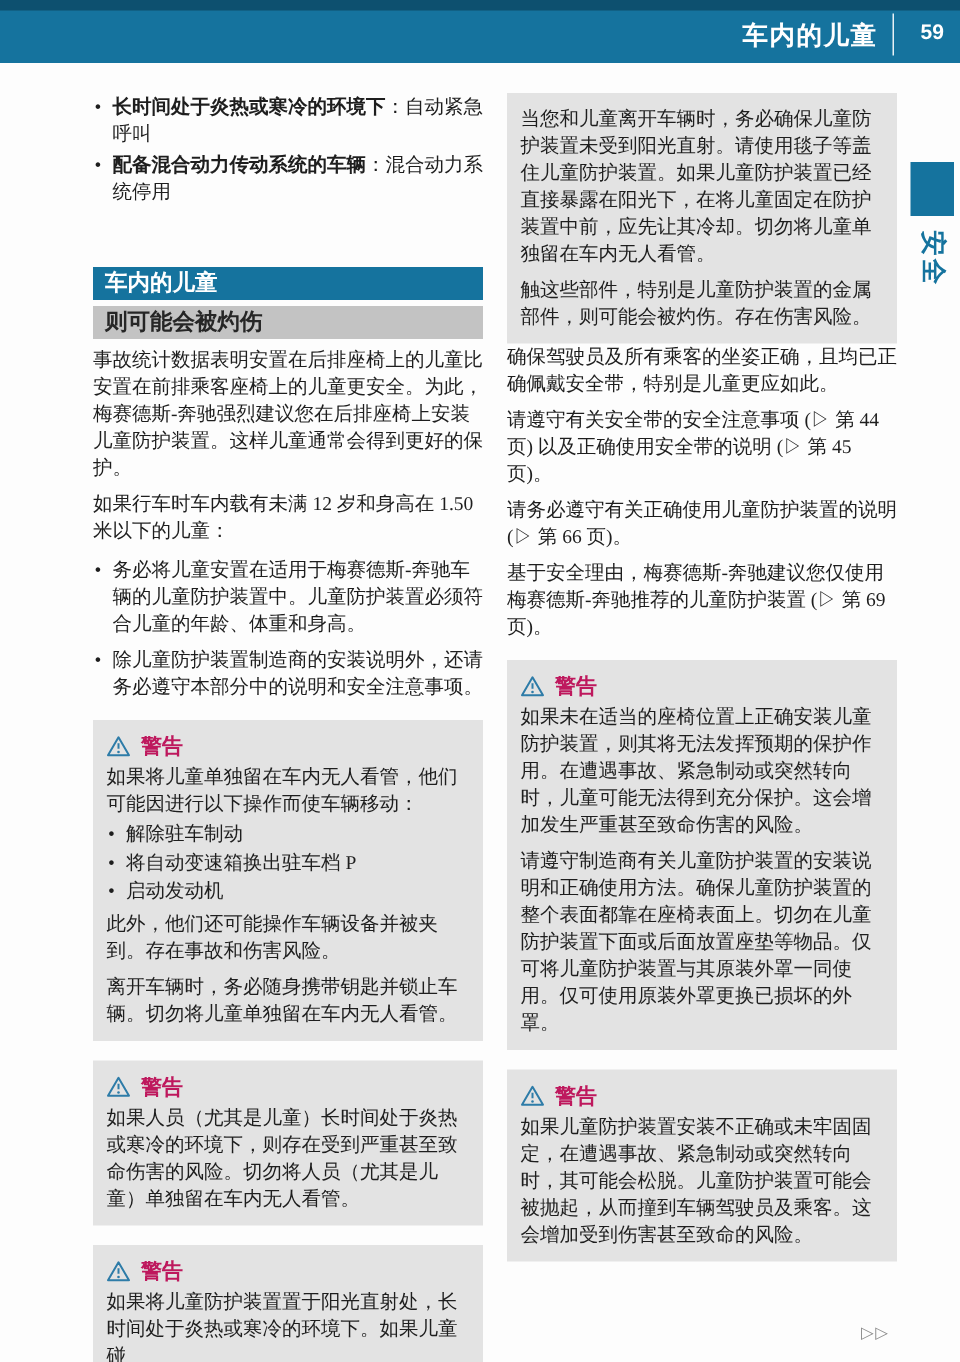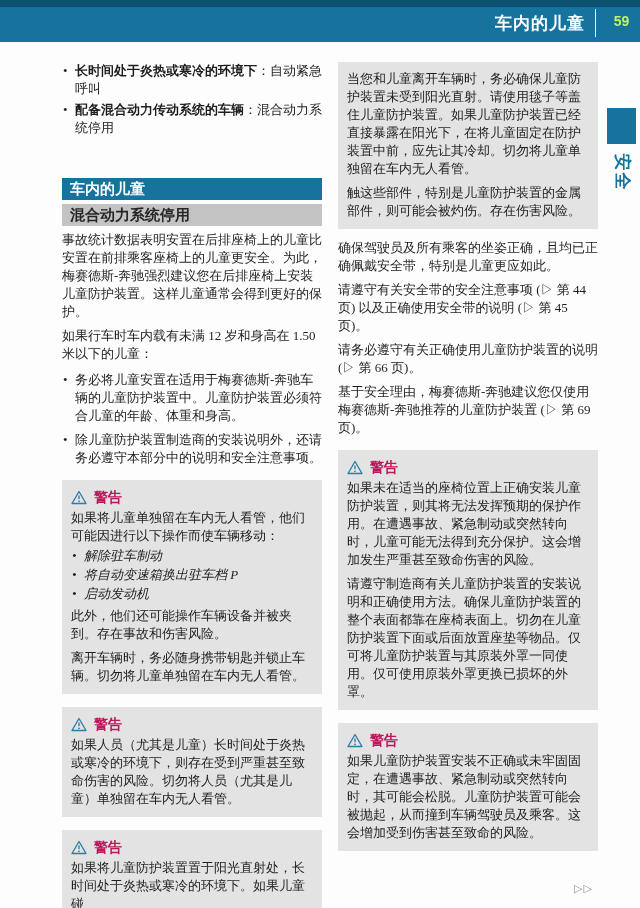--- a/index.html
+++ b/index.html
@@ -26,21 +26,21 @@
     font-family:"Liberation Sans", sans-serif;
     font-size:17px;font-weight:bold;color:#ffffff;letter-spacing:1px;
   }
   .header-divider{
     position:absolute;left:595px;top:9px;bottom:5px;width:1px;
     background:#e8f1f6;
   }
   .header-page-num{
     position:absolute;left:603px;right:0;top:13px;text-align:center;
     font-family:"Liberation Sans", sans-serif;
-    font-size:14px;font-weight:bold;color:#bef264;
+    font-size:14px;font-weight:bold;color:#ffffff;
   }
 
   
   .chapter-block{
     position:absolute;right:4px;top:108px;width:29px;height:36px;
     background:#15739e;
   }
   .chapter-tab{
     position:absolute;right:3px;top:146px;width:30px;height:52px;
     display:flex;align-items:center;justify-content:center;
@@ -83,21 +83,21 @@
     background:#e3e3e3;padding:8px 9px 9px 9px;margin-top:13px;
   }
   .warn-head{
     display:flex;align-items:center;gap:7px;margin-bottom:3px;
   }
   .warn-title{
     font-family:"Liberation Sans", sans-serif;
     font-weight:bold;font-size:14px;color:#be185d;
   }
   .warn-icon svg{display:block;}
-  .warn ul{margin:1px 0 4px 0;font-style:italic;}
+  .warn ul{margin:1px 0 4px 0;}
   .warn li{margin-bottom:1px;}
 
   .cont-marker{
     position:absolute;left:574px;top:882px;
     font-size:11px;color:#8a8a8a;letter-spacing:1px;
     font-family:"Liberation Sans", sans-serif;
   }
 </style>
 </head>
 <body>
@@ -116,21 +116,21 @@
   </div>
 
   <div class="col col-left">
 
     <ul>
       <li><span class="b">长时间处于炎热或寒冷的环境下</span><span>：自动紧急呼叫</span></li>
       <li><span class="b">配备混合动力传动系统的车辆</span><span>：混合动力系统停用</span></li>
     </ul>
 
     <div class="bar-blue">车内的儿童</div>
-    <div class="bar-gray">混合动力系统停用</div>
+    <div class="bar-gray">则可能会被灼伤</div>
 
     <p>事故统计数据表明安置在后排座椅上的儿童比安置在前排乘客座椅上的儿童更安全。为此，梅赛德斯-奔驰强烈建议您在后排座椅上安装儿童防护装置。这样儿童通常会得到更好的保护。</p>
     <p>如果行车时车内载有未满 12 岁和身高在 1.50 米以下的儿童：</p>
 
     <ul style="margin-top:8px">
       <li style="margin-bottom:6px">务必将儿童安置在适用于梅赛德斯-奔驰车辆的儿童防护装置中。儿童防护装置必须符合儿童的年龄、体重和身高。</li>
       <li>除儿童防护装置制造商的安装说明外，还请务必遵守本部分中的说明和安全注意事项。</li>
     </ul>
 
     <div class="warn">
@@ -184,21 +184,21 @@
 
   </div>
 
   <div class="col col-right">
 
     <div class="warn" style="margin-top:0">
       <p>当您和儿童离开车辆时，务必确保儿童防护装置未受到阳光直射。请使用毯子等盖住儿童防护装置。如果儿童防护装置已经直接暴露在阳光下，在将儿童固定在防护装置中前，应先让其冷却。切勿将儿童单独留在车内无人看管。</p>
       <p>触这些部件，特别是儿童防护装置的金属部件，则可能会被灼伤。存在伤害风险。</p>
     </div>
 
-    <p style="margin-top:10px">确保驾驶员及所有乘客的坐姿正确，且均已正确佩戴安全带，特别是儿童更应如此。</p>
+    <p style="">确保驾驶员及所有乘客的坐姿正确，且均已正确佩戴安全带，特别是儿童更应如此。</p>
     <p>请遵守有关安全带的安全注意事项 (▷ 第 44 页) 以及正确使用安全带的说明 (▷ 第 45 页)。</p>
 
 
     <p>请务必遵守有关正确使用儿童防护装置的说明 (▷ 第 66 页)。</p>
     <p>基于安全理由，梅赛德斯-奔驰建议您仅使用梅赛德斯-奔驰推荐的儿童防护装置 (▷ 第 69 页)。</p>
 
     <div class="warn">
       <div class="warn-head">
         <span class="warn-icon">
           <svg width="16" height="15" viewBox="0 0 24 22">

